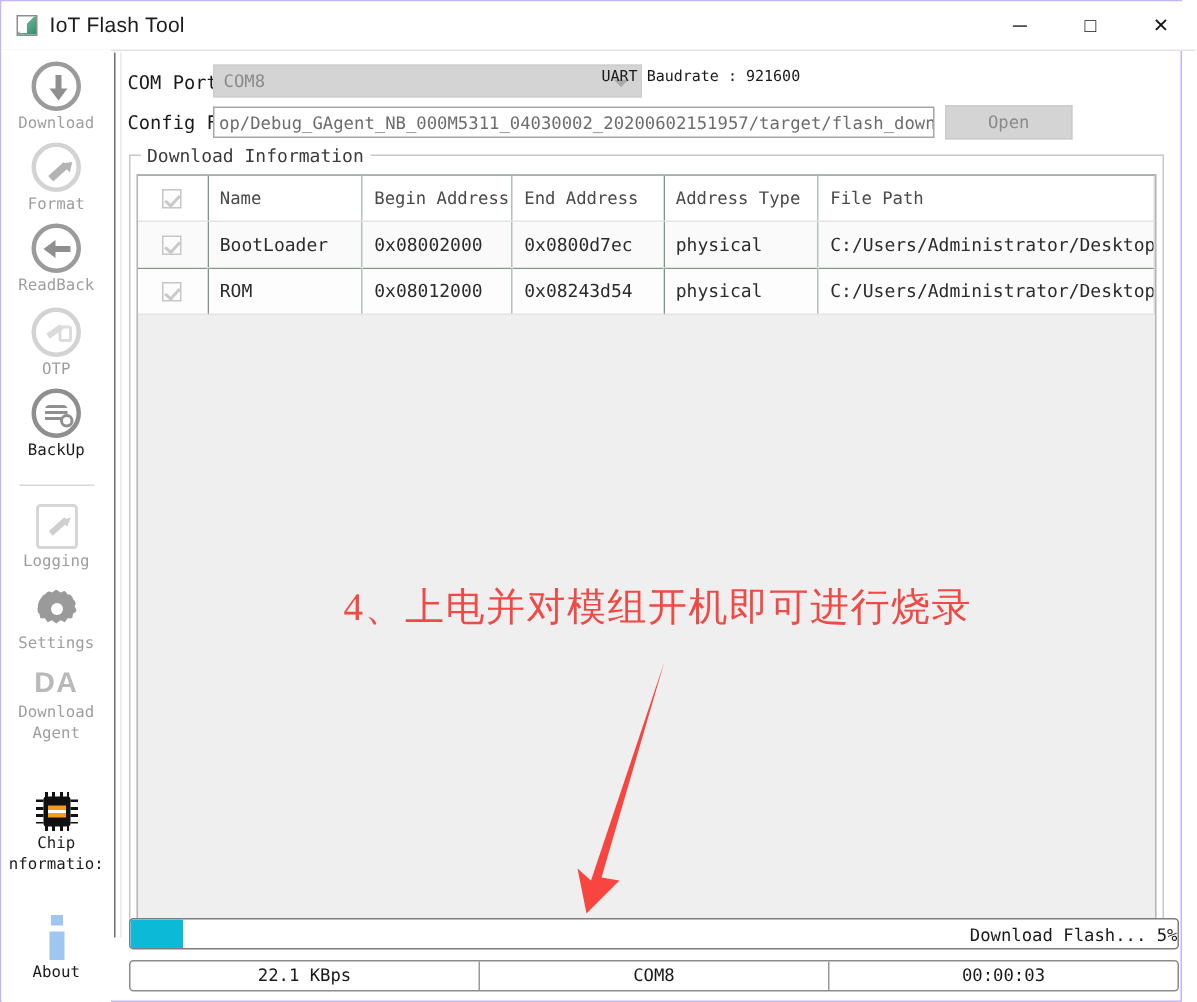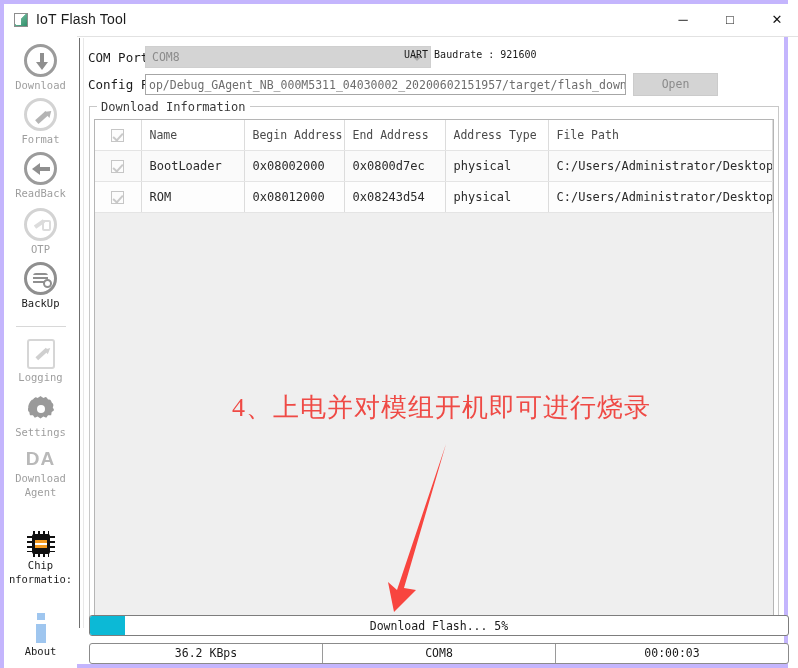--- a/index.html
+++ b/index.html
@@ -4,21 +4,21 @@
 <style>
   html,body{margin:0;padding:0;}
   body{
     width:798px;height:668px;overflow:hidden;
     background:#ffffff;
     font-family:"DejaVu Sans Mono","Liberation Mono",monospace;
     font-size:12px;color:#222;
     -webkit-font-smoothing:none;
   }
   .app{position:relative;width:788px;height:668px;box-sizing:border-box;
-       border:4px solid #c4b5fd;background:#fff;}
+       border:1px solid #c4b5fd;background:#fff;}
 
   
   .titlebar{position:absolute;left:0;top:0;width:796px;height:32px;
             background:#ffffff;border-bottom:1px solid #e2e2e2;}
   .tb-icon{position:absolute;left:10px;top:9px;width:14px;height:14px;
            border:1px solid #8d8d8d;background:linear-gradient(135deg,#ffffff 0%,#ffffff 45%,#5fae8f 46%,#2f8f6a 100%);
            box-sizing:border-box;}
   .tb-icon:after{content:"";position:absolute;left:1px;top:1px;width:5px;height:10px;background:#fff;}
   .tb-title{position:absolute;left:32px;top:7px;font-family:"Liberation Sans",sans-serif;
             font-size:14px;color:#1b1b1b;letter-spacing:.2px;}
@@ -139,21 +139,21 @@
 
   
   .anno{position:absolute;left:228px;top:386px;font-family:"Liberation Serif",serif;
         font-size:26px;color:#ef4a45;white-space:nowrap;letter-spacing:1px;}
   .arrow{position:absolute;left:360px;top:438px;width:100px;height:175px;}
 
   
   .pbar{position:absolute;left:85px;top:611px;width:700px;height:21px;background:#fff;
         border:1px solid #7d7d7d;border-radius:3px;box-sizing:border-box;overflow:hidden;}
   .pfill{position:absolute;left:0;top:0;height:100%;background:#0cb9d6;}
-  .ptxt{position:absolute;left:0;right:0;top:3px;text-align:center;font-size:11.5px;color:#1a1a1a;}
+  .ptxt{position:absolute;left:0;right:0;top:3px;text-align:right;font-size:11.5px;color:#1a1a1a;}
 
   .statusbar{position:absolute;left:85px;top:639px;width:700px;height:21px;
              border:1px solid #8b8b8b;border-radius:3px;box-sizing:border-box;display:flex;background:#fff;}
   .scell{flex:1;text-align:center;font-size:11.5px;color:#1a1a1a;line-height:19px;
          border-right:1px solid #9a9a9a;}
   .scell:last-child{border-right:none;}
 </style>
 </head>
 <body>
 
@@ -315,18 +315,18 @@
   <svg class="arrow" viewBox="0 0 100 175">
     <path d="M82 2 L33 148 L24 140 L30 170 L52 148 L40 146 Z" fill="#f8453f"></path>
   </svg>
 
   <div class="pbar">
     <div class="pfill" id="pfill" style="width: 5%; background: rgb(12, 185, 214);"></div>
     <div class="ptxt">Download Flash... 5%</div>
   </div>
 
   <div class="statusbar">
-    <div class="scell">36.2 KBps</div>
+    <div class="scell">22.1 KBps</div>
     <div class="scell">COM8</div>
     <div class="scell">00:00:03</div>
   </div>
 
 </div>
 
 </body></html>

